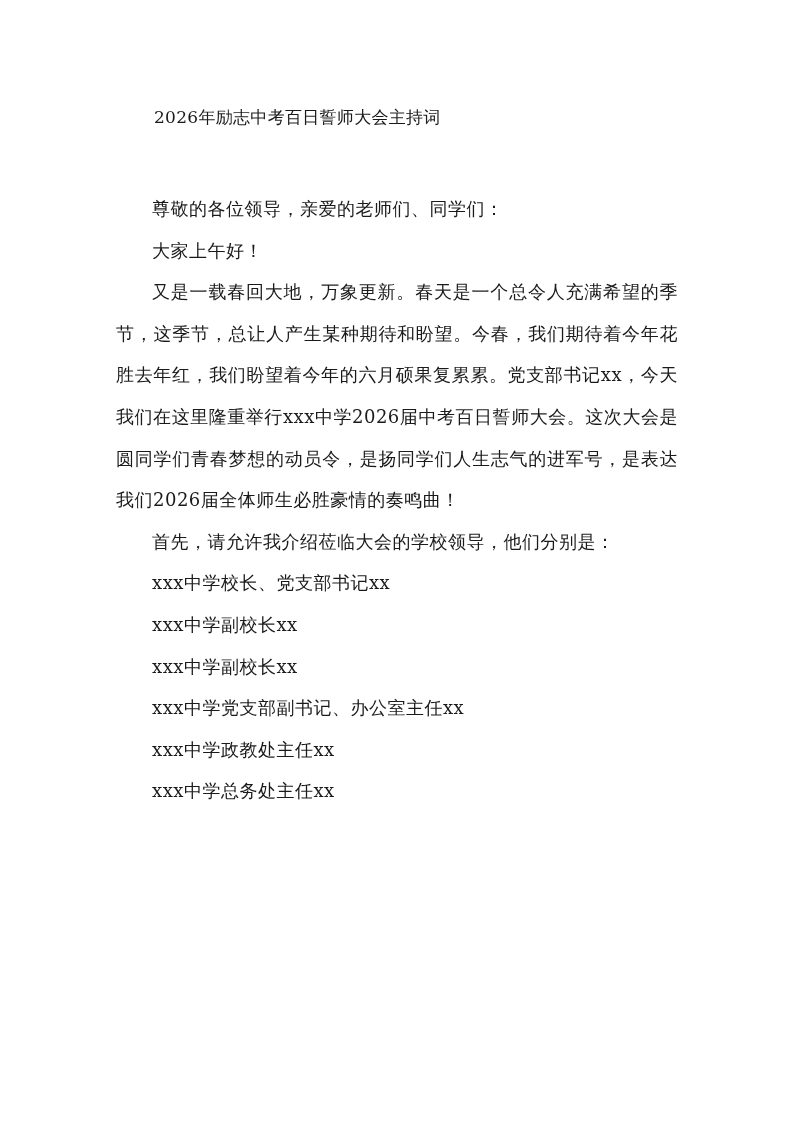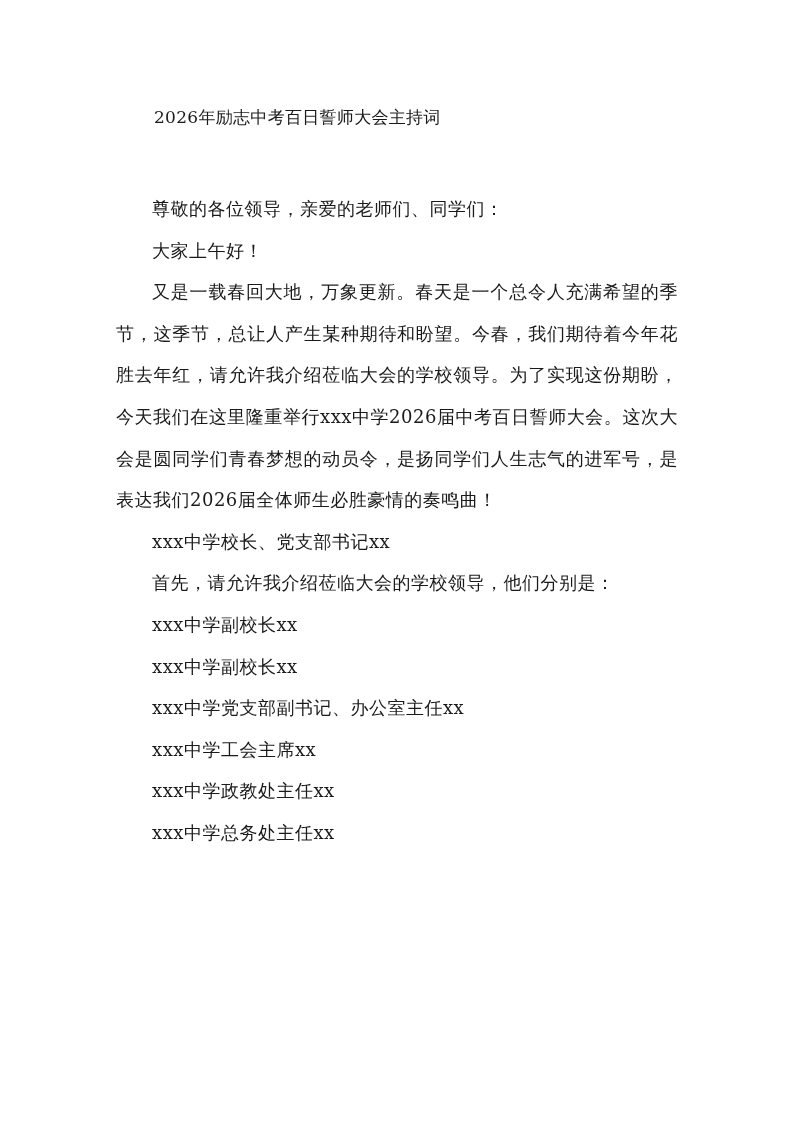--- a/index.html
+++ b/index.html
@@ -53,23 +53,22 @@
   </style>
 </head>
 <body>
 
 <div class="page">
   <div class="title">2026年励志中考百日誓师大会主持词</div>
 
   <div class="body-text">
     <p class="para line">尊敬的各位领导，亲爱的老师们、同学们：</p>
     <p class="para line">大家上午好！</p>
-    <p class="para">又是一载春回大地，万象更新。春天是一个总令人充满希望的季节，这季节，总让人产生某种期待和盼望。今春，我们期待着今年花胜去年红，请允许我介绍莅临大会的学校领导。为了实现这份期盼，今天我们在这里隆重举行xxx中学2026届中考百日誓师大会。这次大会是圆同学们青春梦想的动员令，是扬同学们人生志气的进军号，是表达我们2026届全体师生必胜豪情的奏鸣曲！</p>
+    <p class="para">又是一载春回大地，万象更新。春天是一个总令人充满希望的季节，这季节，总让人产生某种期待和盼望。今春，我们期待着今年花胜去年红，我们盼望着今年的六月硕果复累累。党支部书记xx，今天我们在这里隆重举行xxx中学2026届中考百日誓师大会。这次大会是圆同学们青春梦想的动员令，是扬同学们人生志气的进军号，是表达我们2026届全体师生必胜豪情的奏鸣曲！</p>
+    <p class="para line">首先，请允许我介绍莅临大会的学校领导，他们分别是：</p>
     <p class="para line">xxx中学校长、党支部书记xx</p>
-    <p class="para line">首先，请允许我介绍莅临大会的学校领导，他们分别是：</p>
     <p class="para line">xxx中学副校长xx</p>
     <p class="para line">xxx中学副校长xx</p>
     <p class="para line">xxx中学党支部副书记、办公室主任xx</p>
-    <p class="para line">xxx中学工会主席xx</p>
     <p class="para line">xxx中学政教处主任xx</p>
     <p class="para line">xxx中学总务处主任xx</p>
   </div>
 </div>
 
 </body></html>

